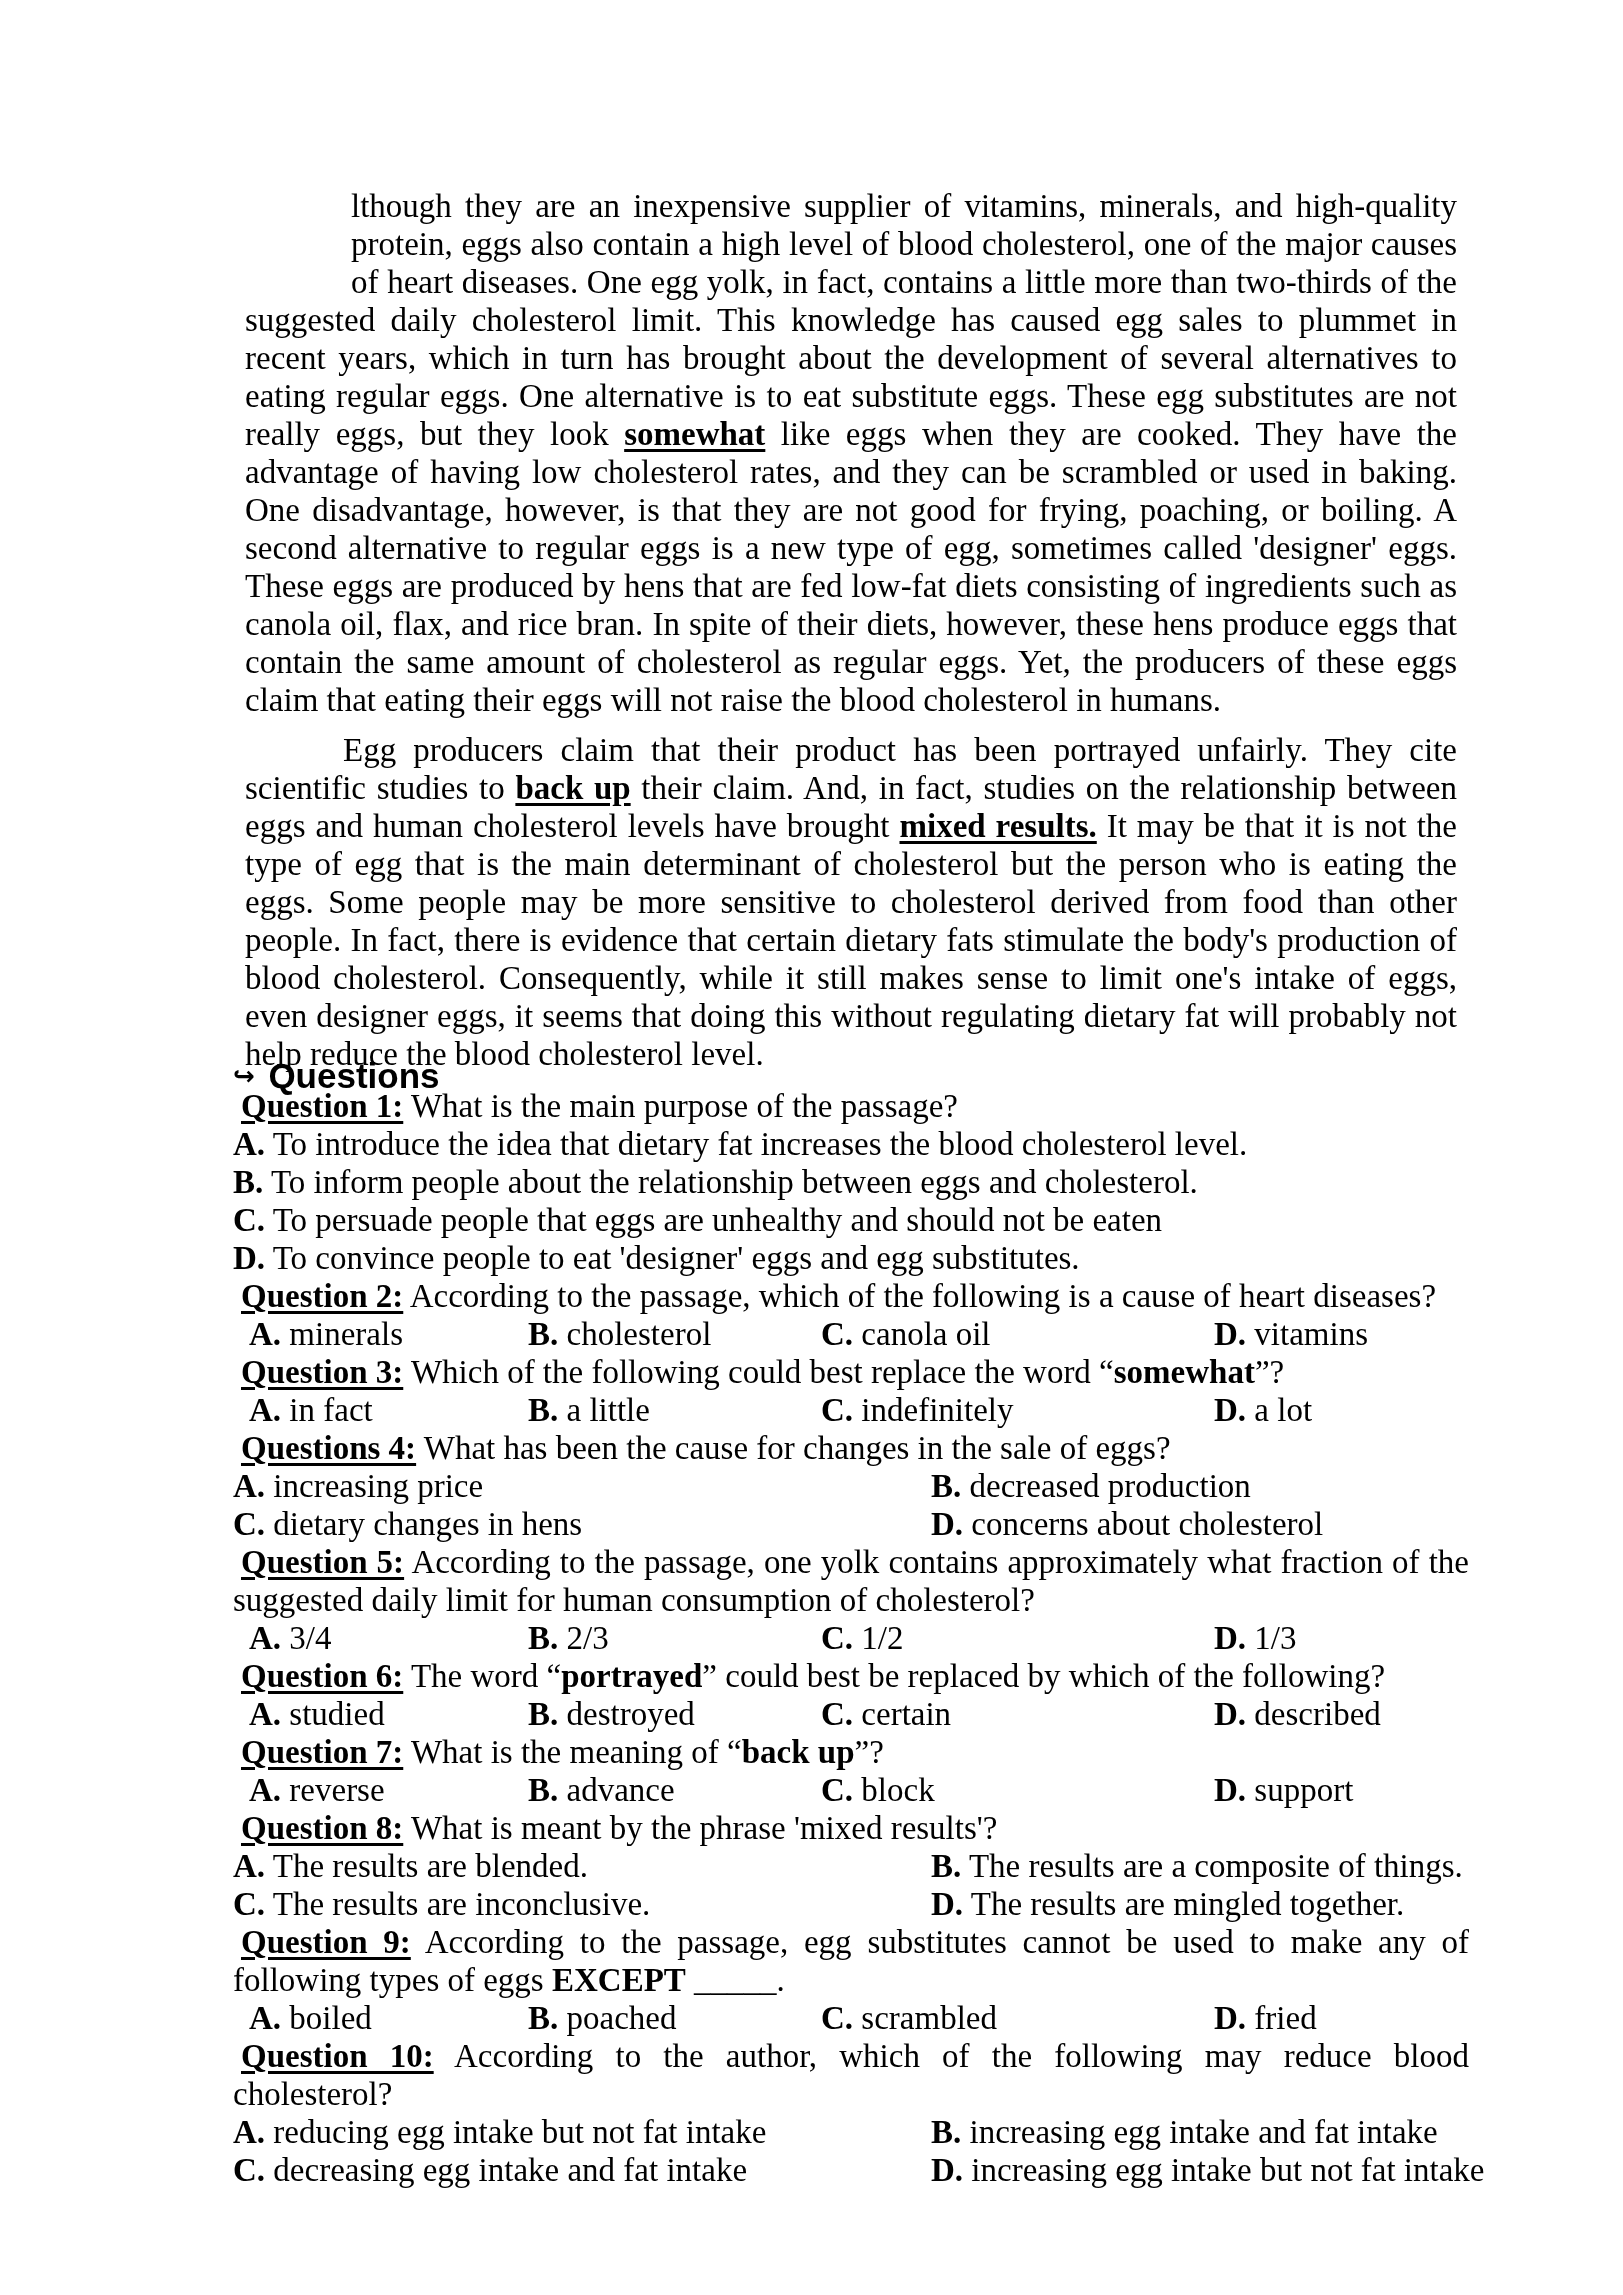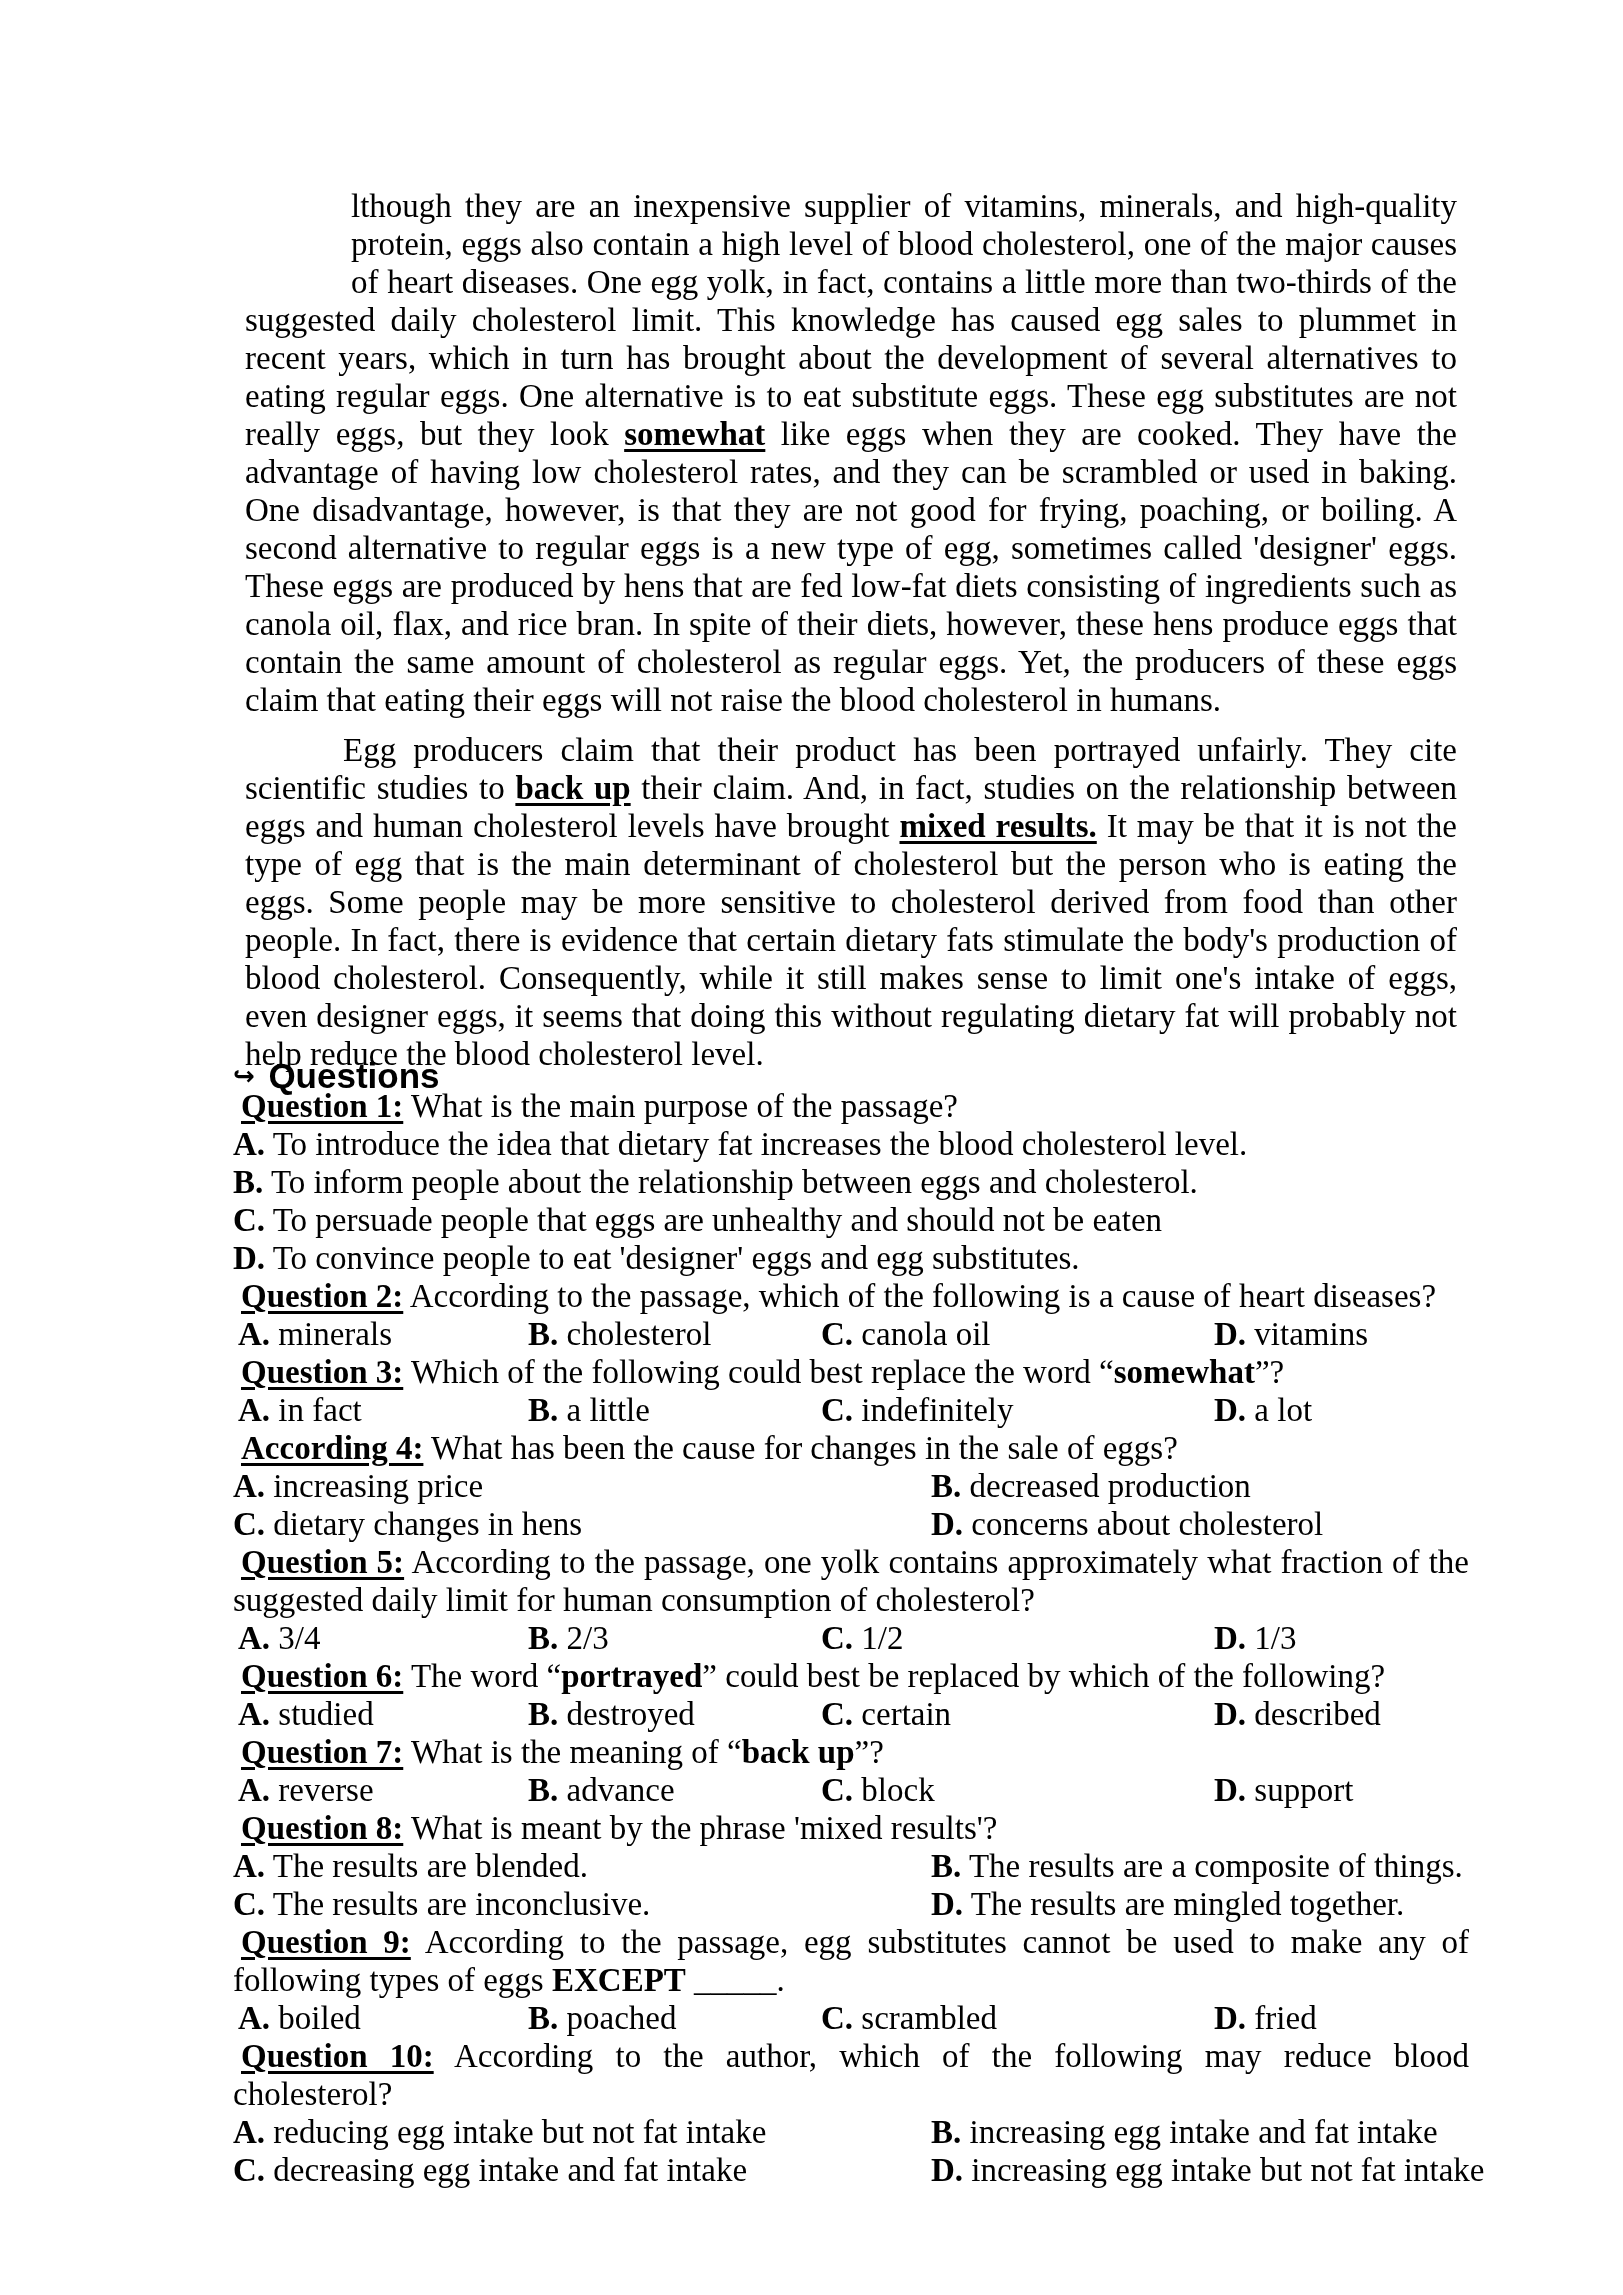--- a/index.html
+++ b/index.html
@@ -27,21 +27,21 @@
   .heading-icon { font-size: 26px; margin-right: 11.8px; display: inline-block; width: 23.6px; }
   .questions {
     position: absolute; left: 233px; top: 1087px; width: 1236px; line-height: 38px;
   }
   .q-line { margin: 0; text-align: justify; }
   .q-label { font-weight: bold; text-decoration: underline; text-decoration-thickness: 3.3px; text-underline-offset: 3.9px; margin-left: 8px; }
   .b { font-weight: bold; }
   .opts { position: relative; height: 38px; white-space: nowrap; }
   .opt { position: absolute; top: 0; }
   .opt .letter { font-weight: bold; }
-  .c4-0 { left: 5px; } .c4-1 { left: 295px; } .c4-2 { left: 588px; } .c4-3 { left: 981px; }
+  .c4-0 { left: 16px; } .c4-1 { left: 295px; } .c4-2 { left: 588px; } .c4-3 { left: 981px; }
   .c2-0 { left: 0; text-align: right; } .c2-1 { left: 686px; margin-left: 12px; }
 </style>
 </head>
 <body>
 
 <div class="page">
 
   <div class="passage">
     <p class="para first"><span class="dropcap-space"></span><span>lthough they are an inexpensive supplier of vitamins, minerals, and high-quality protein, eggs also contain a high level of blood cholesterol, one of the major causes of heart diseases. One egg yolk, in fact, contains a little more than two-thirds of the suggested daily cholesterol limit. This knowledge has caused egg sales to plummet in recent years, which in turn has brought about the development of several alternatives to eating regular eggs. One alternative is to eat substitute eggs. These egg substitutes are not really eggs, but they look </span><span class="kw">somewhat</span><span> like eggs when they are cooked. They have the advantage of having low cholesterol rates, and they can be scrambled or used in baking. One disadvantage, however, is that they are not good for frying, poaching, or boiling. A second alternative to regular eggs is a new type of egg, sometimes called 'designer' eggs. These eggs are produced by hens that are fed low-fat diets consisting of ingredients such as canola oil, flax, and rice bran. In spite of their diets, however, these hens produce eggs that contain the same amount of cholesterol as regular eggs. Yet, the producers of these eggs claim that eating their eggs will not raise the blood cholesterol in humans.</span></p>
     <p class="para second"><span>Egg producers claim that their product has been portrayed unfairly. They cite scientific studies to </span><span class="kw">back up</span><span> their claim. And, in fact, studies on the relationship between eggs and human cholesterol levels have brought </span><span class="kw">mixed results.</span><span> It may be that it is not the type of egg that is the main determinant of cholesterol but the person who is eating the eggs. Some people may be more sensitive to cholesterol derived from food than other people. In fact, there is evidence that certain dietary fats stimulate the body's production of blood cholesterol. Consequently, while it still makes sense to limit one's intake of eggs, even designer eggs, it seems that doing this without regulating dietary fat will probably not help reduce the blood cholesterol level.</span></p>
@@ -69,21 +69,21 @@
     </div>
 
     <p class="q-line"><span class="q-label">Question 3:</span><span> Which of the following could best replace the word “</span><span class="b">somewhat</span><span>”?</span></p>
     <div class="opts">
       <span class="opt c4-0"><span class="letter">A.</span><span> in fact</span></span>
       <span class="opt c4-1"><span class="letter">B.</span><span> a little</span></span>
       <span class="opt c4-2"><span class="letter">C.</span><span> indefinitely</span></span>
       <span class="opt c4-3"><span class="letter">D.</span><span> a lot</span></span>
     </div>
 
-    <p class="q-line"><span class="q-label">According 4:</span><span> What has been the cause for changes in the sale of eggs?</span></p>
+    <p class="q-line"><span class="q-label">Questions 4:</span><span> What has been the cause for changes in the sale of eggs?</span></p>
     <div class="opts">
       <span class="opt c2-0"><span class="letter">A.</span><span> increasing price</span></span>
       <span class="opt c2-1"><span class="letter">B.</span><span> decreased production</span></span>
     </div>
     <div class="opts">
       <span class="opt c2-0"><span class="letter">C.</span><span> dietary changes in hens</span></span>
       <span class="opt c2-1"><span class="letter">D.</span><span> concerns about cholesterol</span></span>
     </div>
 
     <p class="q-line"><span class="q-label">Question 5:</span><span> According to the passage, one yolk contains approximately what fraction of the suggested daily limit for human consumption of cholesterol?</span></p>

